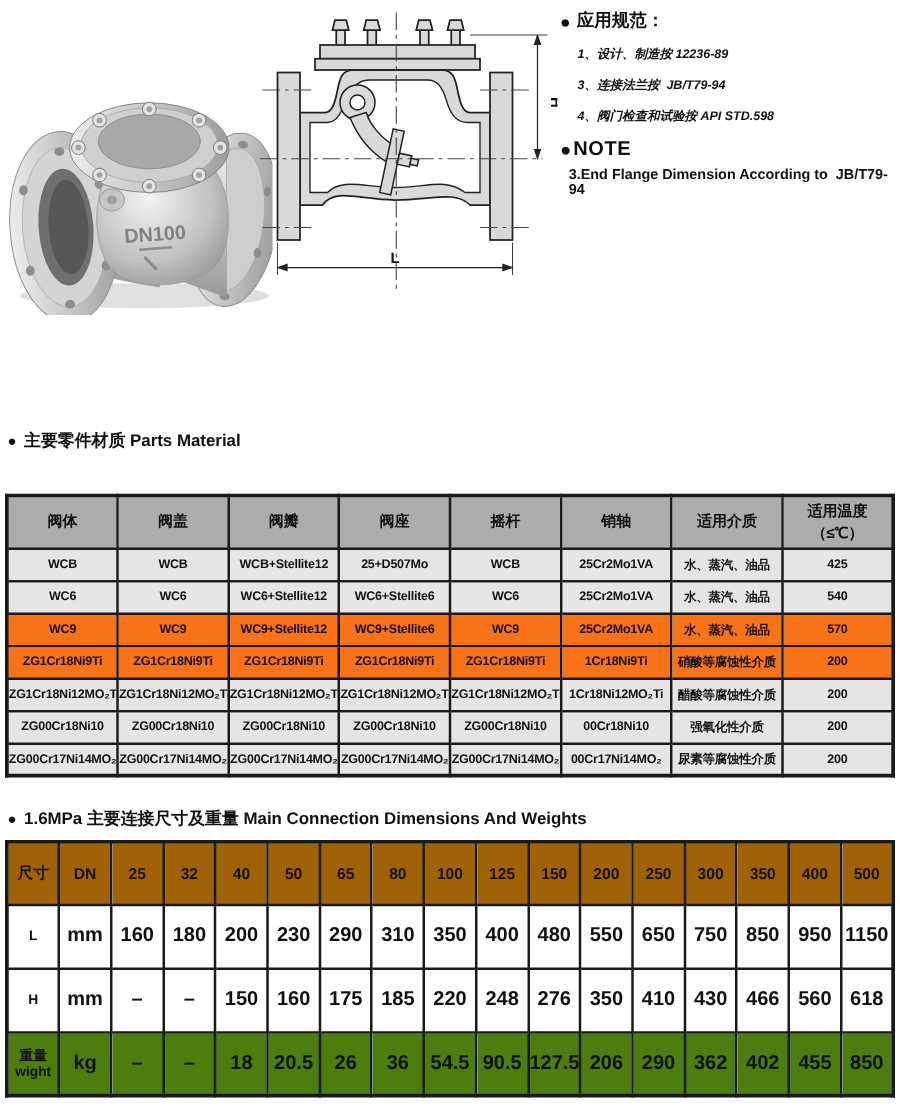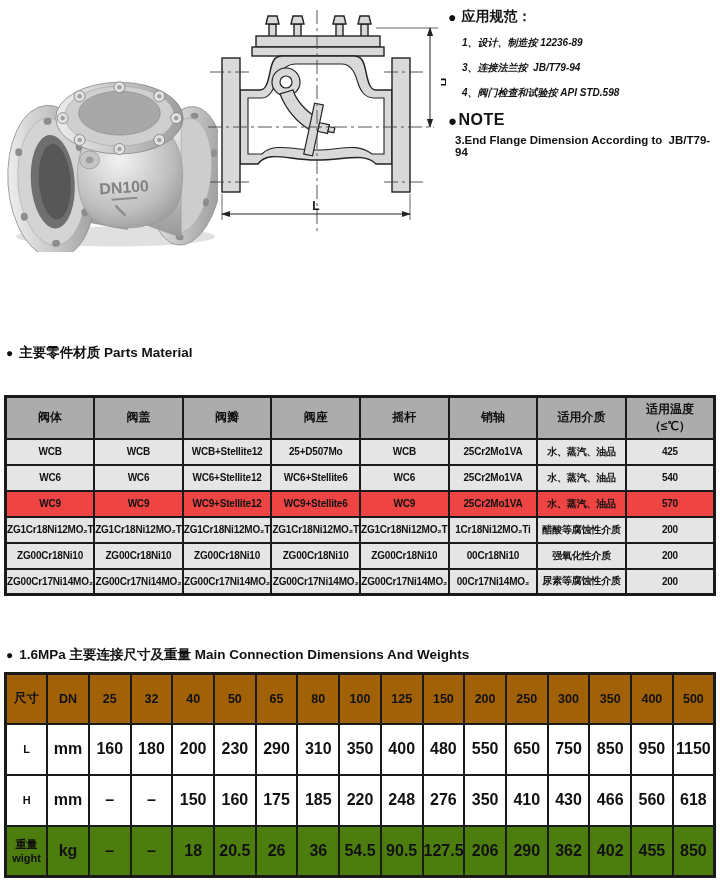--- a/index.html
+++ b/index.html
@@ -27,21 +27,21 @@
   .dims-title  { top:646px; }
   
   table.data-table { position:absolute; left:4px; width:712px; border-collapse:collapse;
     table-layout:fixed; border:3px solid #1a1a1a; }
   table.data-table th, table.data-table td {
     border:2px solid #1a1a1a; text-align:center; vertical-align:middle;
     font-weight:bold; white-space:pre-line; overflow:hidden; }
   table.parts { top:355px;margin-top:40px; }
   table.parts th { background:#acacac; height:42px; font-size:12px; }
   table.parts td { height:26px; font-size:10px; background:#e5e5e5; letter-spacing:-0.2px; }
-  table.parts tr.shaded td { background:#ef4444; }
+  table.parts tr.shaded td { background:#f97316; }
   table.dims { top:672px; }
   table.dims th { background:#a16207; height:50px; font-size:12.5px; }
   table.dims td { height:51px; font-size:16px; background:#ffffff; }
   table.dims tr.shaded td { background:#4d7c0f; }
   table.dims td:first-child { font-size:11px; }
   svg { display:block; }
 </style>
 </head>
 <body>
 
@@ -265,20 +265,30 @@
         <tr class="shaded">
           <td>WC9</td>
           <td>WC9</td>
           <td>WC9+Stellite12</td>
           <td>WC9+Stellite6</td>
           <td>WC9</td>
           <td>25Cr2Mo1VA</td>
           <td>水、蒸汽、油品</td>
           <td>570</td>
         </tr>
+        <tr class="shaded">
+          <td>ZG1Cr18Ni9Ti</td>
+          <td>ZG1Cr18Ni9Ti</td>
+          <td>ZG1Cr18Ni9Ti</td>
+          <td>ZG1Cr18Ni9Ti</td>
+          <td>ZG1Cr18Ni9Ti</td>
+          <td>1Cr18Ni9Ti</td>
+          <td>硝酸等腐蚀性介质</td>
+          <td>200</td>
+        </tr>
         <tr>
           <td>ZG1Cr18Ni12MO₂Ti</td>
           <td>ZG1Cr18Ni12MO₂Ti</td>
           <td>ZG1Cr18Ni12MO₂Ti</td>
           <td>ZG1Cr18Ni12MO₂Ti</td>
           <td>ZG1Cr18Ni12MO₂Ti</td>
           <td>1Cr18Ni12MO₂Ti</td>
           <td>醋酸等腐蚀性介质</td>
           <td>200</td>
         </tr>

